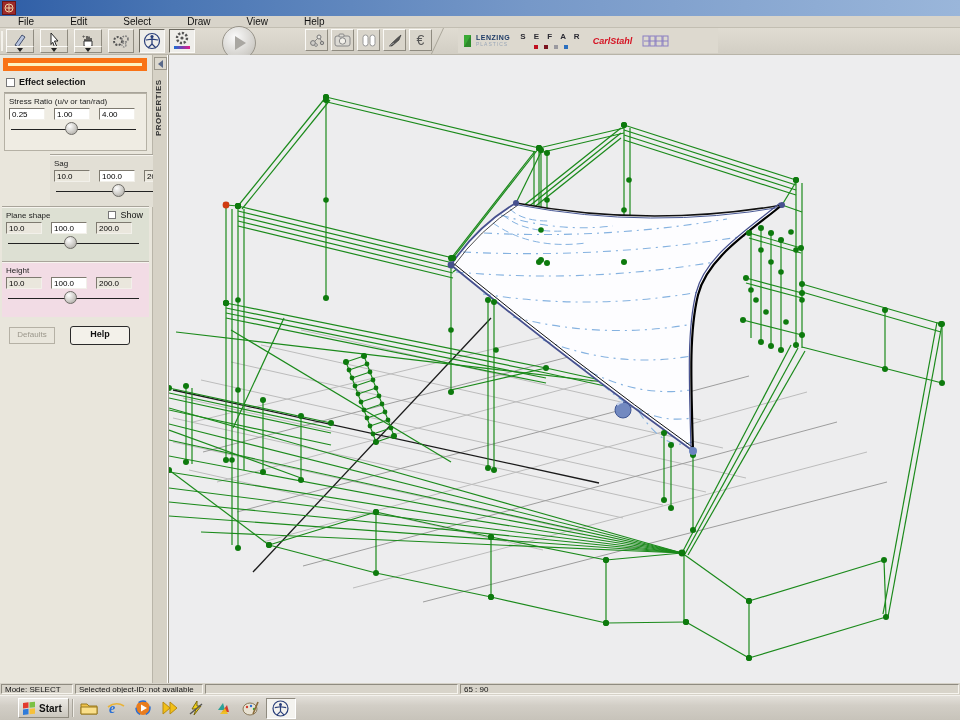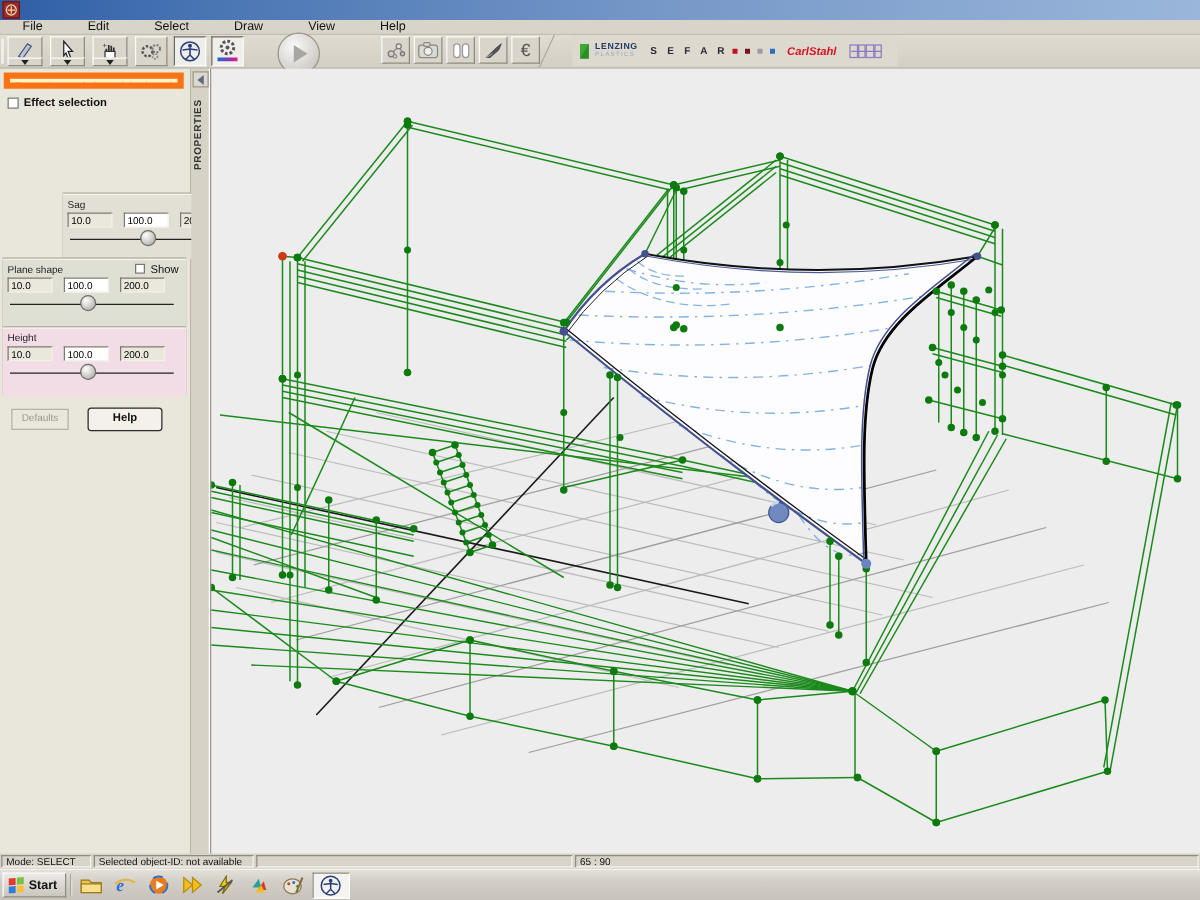--- a/index.html
+++ b/index.html
@@ -43,21 +43,21 @@
   #playbtn .tri{width:0;height:0;border-top:7px solid transparent;border-bottom:7px solid transparent;
     border-left:11px solid #a9a7a2;margin-left:3px;}
   .tb-slash{left:437px;top:28px;width:1px;height:26px;background:#aaa69a;transform:skewX(-25deg);}
   
   #logos{left:458px;top:28px;width:260px;height:25px;background:#ddd9cf;
     display:flex;align-items:center;gap:10px;padding:0 6px;box-sizing:border-box;}
   .logo{display:flex;align-items:center;gap:3px;}
   #lenzing-text{display:flex;flex-direction:column;line-height:6px;}
   #lenzing-text .l1{font-size:7px;font-weight:bold;color:#1d3a66;letter-spacing:0.5px;}
   #lenzing-text .l2{font-size:5px;color:#9aa7b8;letter-spacing:1px;}
-  #sefar{display:flex;flex-direction:row;align-items:center;}
+  #sefar{display:flex;flex-direction:column;align-items:center;}
   #sefar .s1{font-size:8px;font-weight:bold;letter-spacing:3px;color:#2b2b33;}
   #sefar .sq{display:flex;gap:6px;margin-top:1px;}
   #sefar .sq i{width:4px;height:4px;display:block;}
   #carlstahl{font-size:9px;font-weight:bold;color:#d51222;font-style:italic;}
 
   
   #main{left:0;top:55px;width:960px;height:628px;}
   
   #panel{left:0;top:0;width:153px;height:628px;background:#e9e6dc;
     border-right:1px solid #b9b5a9;box-sizing:border-box;font-size:9px;color:#111;}
@@ -106,21 +106,21 @@
 
   
   #statusbar{left:0;top:683px;width:960px;height:12px;background:#d6d2c8;
     display:flex;align-items:stretch;gap:2px;font-size:8px;color:#111;box-sizing:border-box;padding:1px 1px;}
   .seg{border:1px solid;border-color:#8f8b80 #f6f4ee #f6f4ee #8f8b80;
     padding:0 3px;line-height:9px;box-sizing:border-box;background:#d8d4ca;white-space:nowrap;overflow:hidden;}
 
   
   #taskbar{left:0;top:695px;width:960px;height:25px;
     background:linear-gradient(180deg,#e3e0da 0%,#d2cec6 40%,#c7c3ba 100%);
-    border-top:1px solid #f4f2ee;box-sizing:border-box;display:flex;align-items:center;gap:3px;padding:0 2px;}
+    border-top:1px solid #f4f2ee;box-sizing:border-box;display:flex;align-items:center;gap:3px;padding:0 18px;}
   #start-btn{height:20px;padding:0 6px 0 3px;display:flex;align-items:center;gap:3px;
     background:linear-gradient(180deg,#eceae5,#cac6bd);border:1px solid;
     border-color:#fff #8f8b80 #8f8b80 #fff;box-sizing:border-box;}
   #start-btn span{font-size:10px;font-weight:bold;color:#111;}
   .ql{width:24px;height:21px;display:flex;align-items:center;justify-content:center;}
   .task-active{width:30px;height:21px;background:#f4f3ef;border:1px solid;
     border-color:#8f8b80 #fff #fff #8f8b80;display:flex;align-items:center;justify-content:center;box-sizing:border-box;}
   .tsep{width:1px;height:18px;background:#a8a49a;border-right:1px solid #f0eee8;}
 </style>
 </head>
@@ -284,20 +284,32 @@
 <div id="main" class="abs">
 
   <div id="panel" class="abs">
     <div id="panel-header" class="abs">Proportions - whole model selected</div>
 
     <div id="effect-row" class="abs chkrow">
       <span class="chk"></span>
       <span>Effect selection</span>
     </div>
 
+    <div id="grp-stress" class="group">
+      <div class="glabel">Stress Ratio (u/v or tan/rad)</div>
+      <div class="fields">
+        <input class="fld" readonly="" value="0.25" style="">
+        <input class="fld" readonly="" value="1.00" style="">
+        <input class="fld" readonly="" value="4.00" style="">
+      </div>
+      <div class="slider">
+        <div class="track"></div>
+          <div class="thumb" style="left:56px;"></div>
+      </div>
+    </div>
 
     <div id="grp-sag" class="group">
       <div class="glabel">Sag</div>
       <div class="showrow chkrow">
         <span class="chk"></span>
         <span>Show</span>
       </div>
       <div class="fields">
         <input class="fld gray" readonly="" value="10.0" style="">
         <input class="fld" readonly="" value="100.0" style="">

